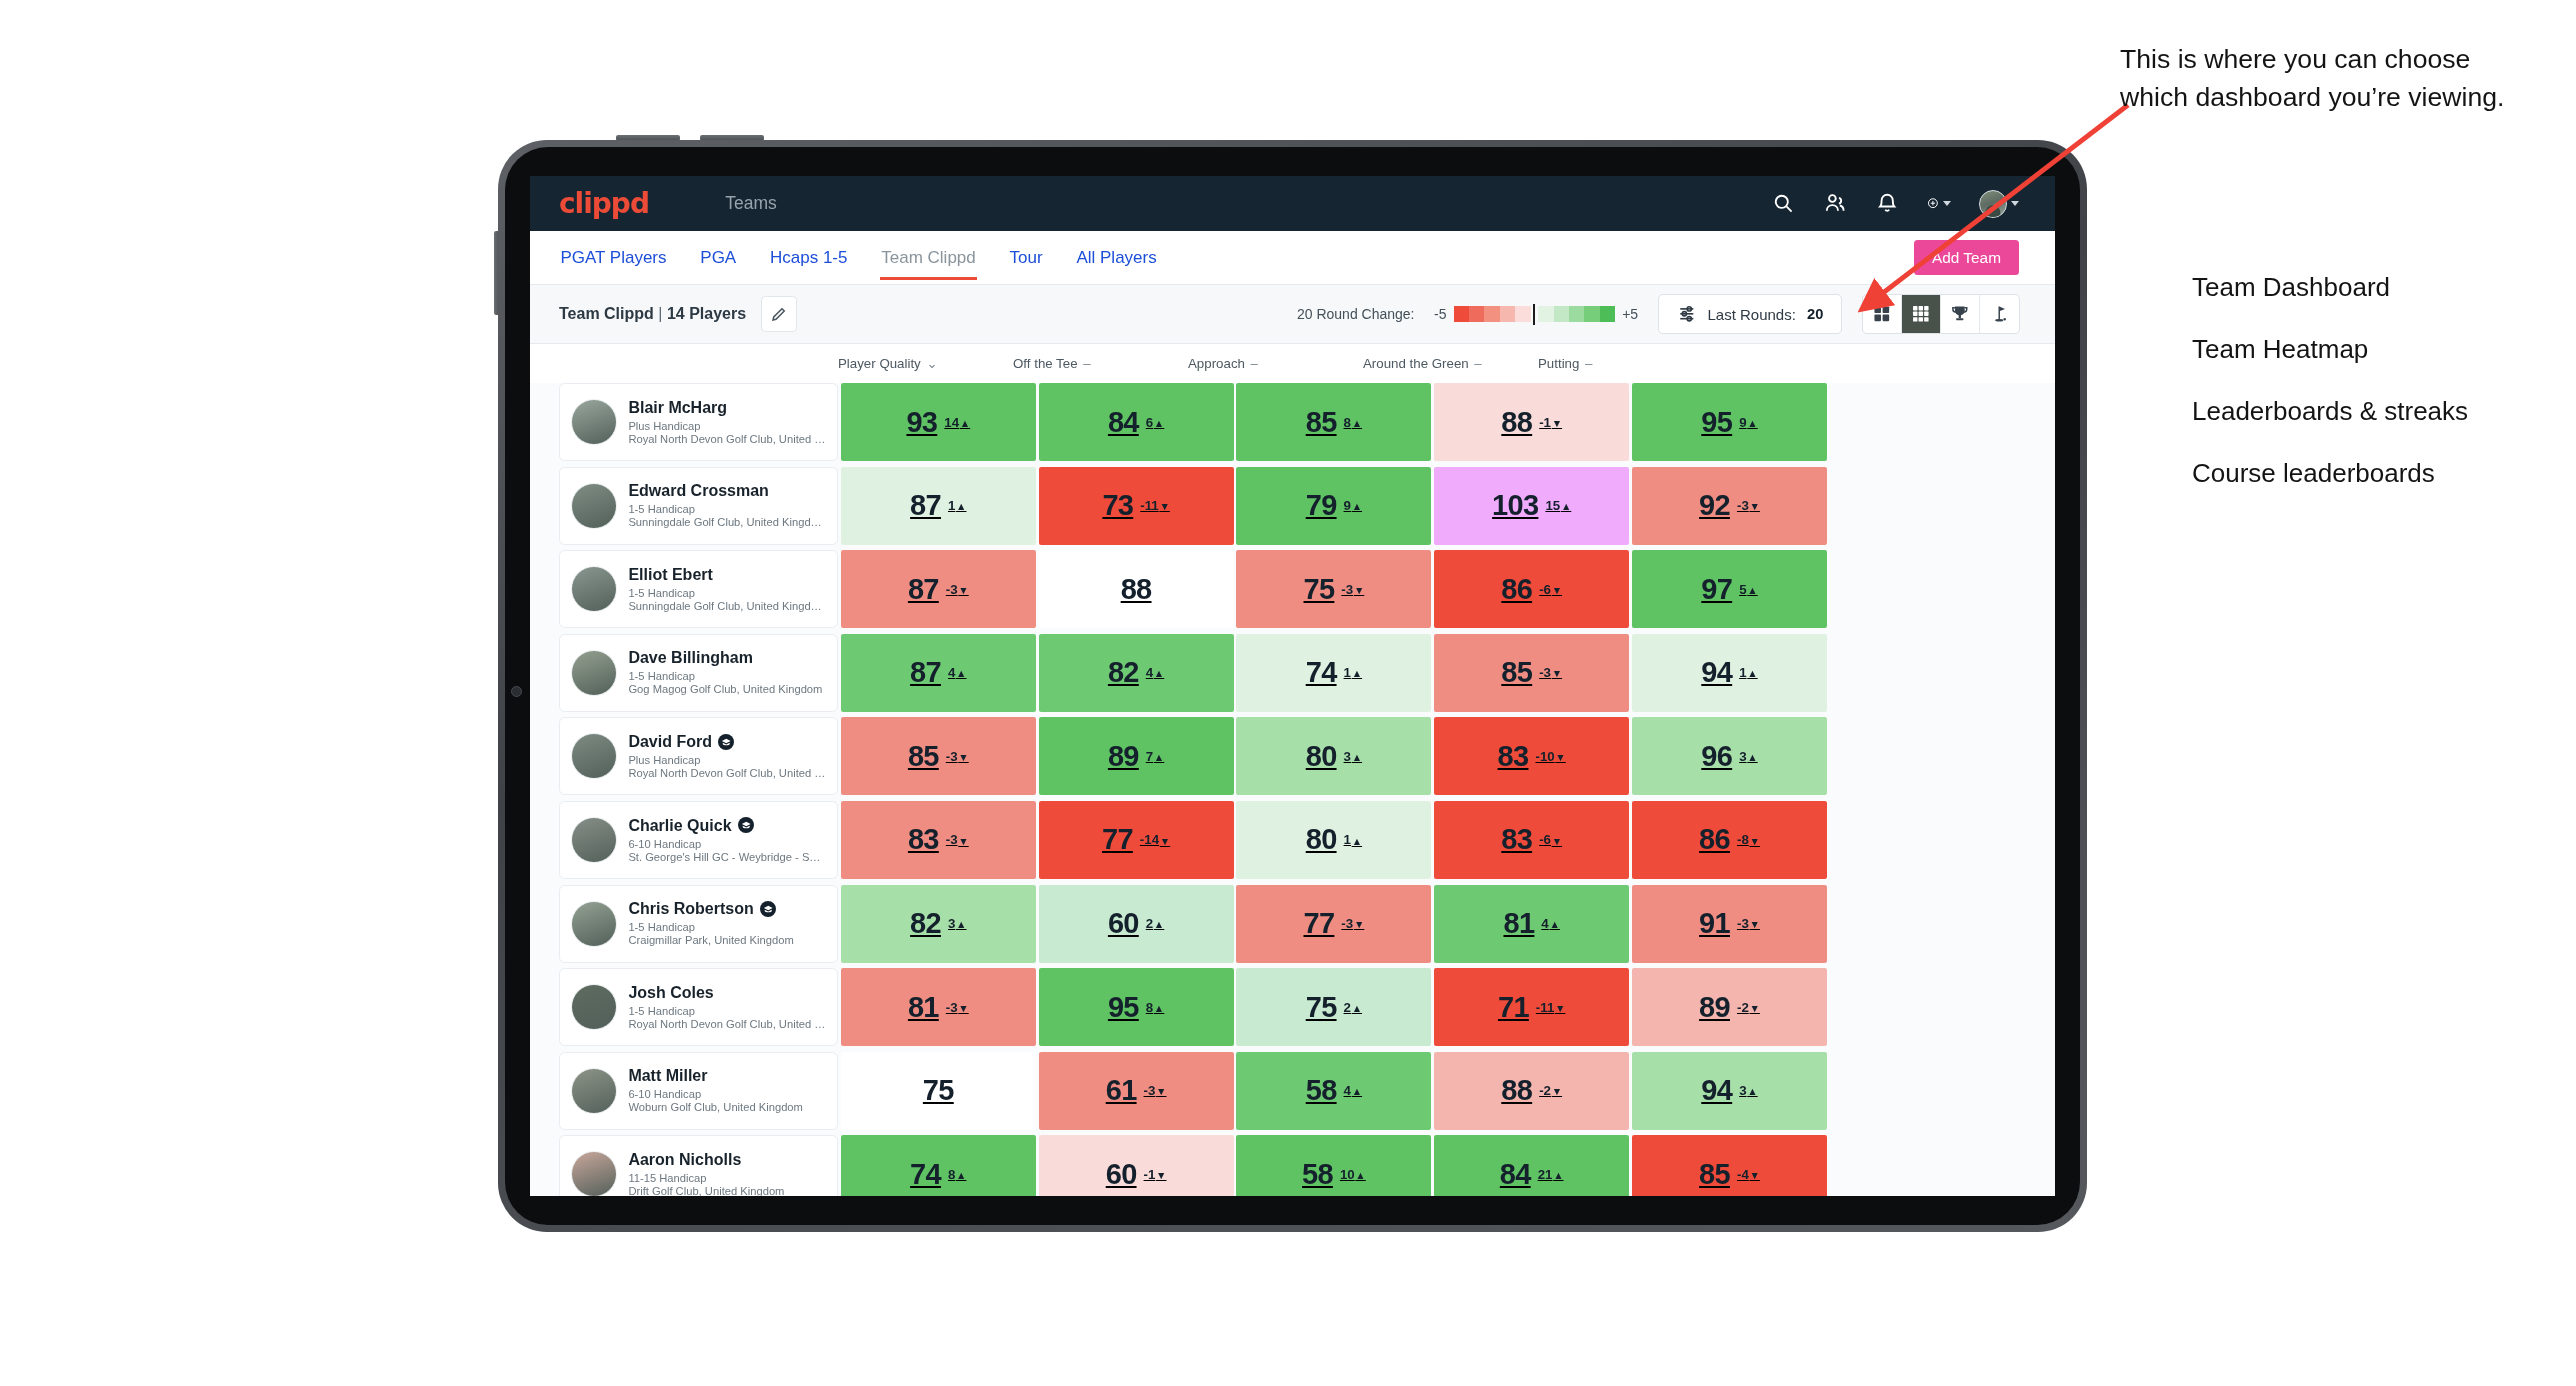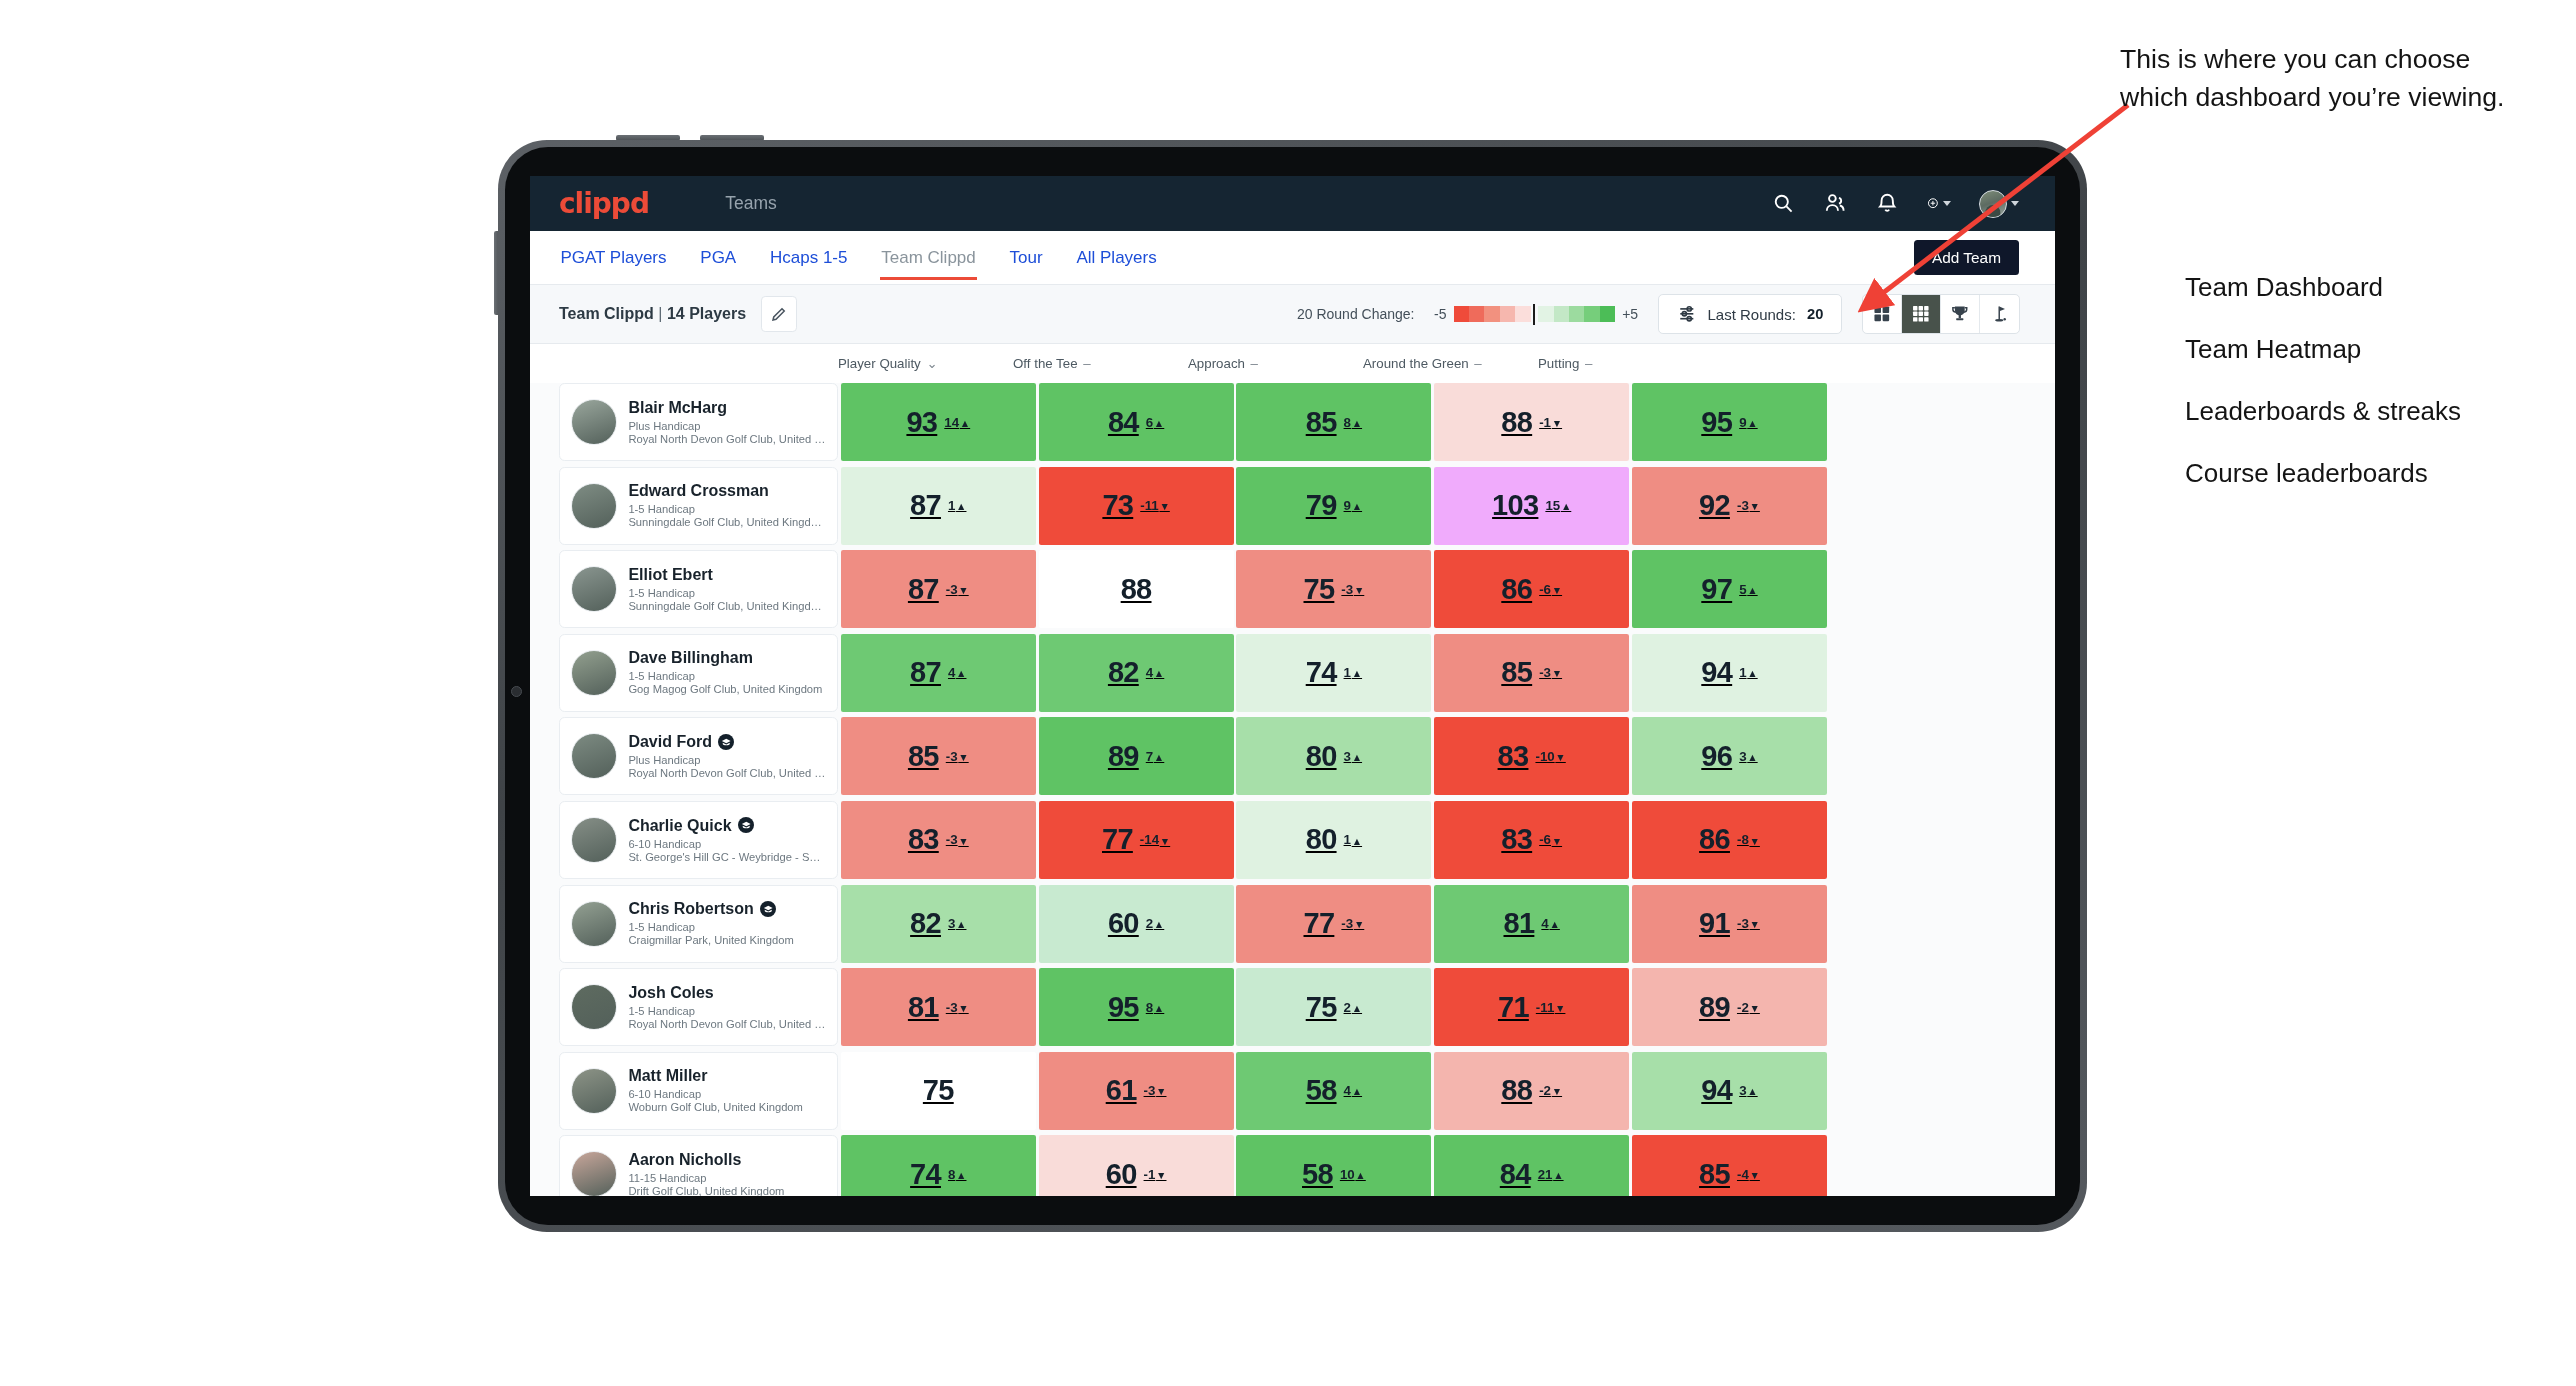--- a/index.html
+++ b/index.html
@@ -71,21 +71,21 @@
   .subtabs {
     height: 53px; background:#fff; display:flex; align-items:center;
     padding: 0 36px 0 29px; position:relative;
   }
   .subtab { font-size: 17px; color:#1d4ed8; margin-right: 31px; position:relative; padding: 12.6px 1.4px; }
   .subtab.active { color:#8a949c; }
   .subtab.active::after{
     content:""; position:absolute; left:0; right:0; bottom:0; height:2.8px; background:#ec4b38;
   }
   .add-team {
-    margin-left:auto; background:#0f172a; color:#fff; font-size:15.4px;
+    margin-left:auto; background:#ec4899; color:#fff; font-size:15.4px;
     padding: 8.4px 18px; border-radius:3.5px; white-space:nowrap;
   }
 
   
   .toolbar {
     height: 60px; background:#f6f8fa; border-top:0.7px solid #e6eaee;
     border-bottom:0.7px solid #e6eaee;
     display:flex; align-items:center; padding: 0 35px 0 29px;
   }
   .team-title { font-size:16px; color:#2d3a44; font-weight:700; }
@@ -154,21 +154,21 @@
   .cval{font-size:29px;font-weight:700;color:#14202b;letter-spacing:-0.7px;}
   .cdel{font-size:13.3px;font-weight:700;color:#14202b;display:flex;align-items:flex-end;gap:0.7px;}
   .arrow{font-size:10.5px;line-height:1;position:relative;top:-1.4px;}
 
   
   .anno-text{
     position:absolute; left:2120px; top:41px; width:420px;
     font-size:26.6px; line-height:1.42; color:#141414;
   }
   .anno-list{ position:absolute; left:2185px; top:272px; width:392px; }
-  .anno-item{ font-size:26px; color:#141414; margin-bottom:31px; white-space:nowrap;}
+  .anno-item{ font-size:26px; color:#141414; margin-bottom:31px; white-space:nowrap;margin-left:7px;}
   .arrowsvg{position:absolute; left:1806px; top:98px; width:336px; height:231px; overflow:visible;}
 </style>
 </head>
 <body>
 
 <div class="stage">
 
   <div class="btn-vol vol1"></div>
   <div class="btn-vol vol2"></div>
   <div class="btn-vol power"></div>

